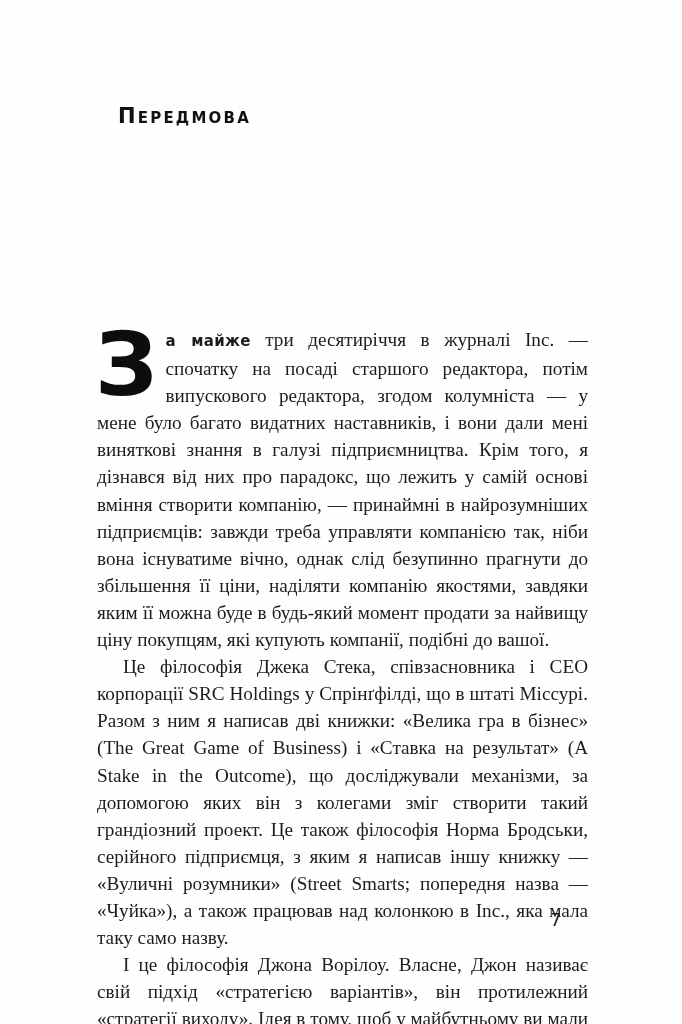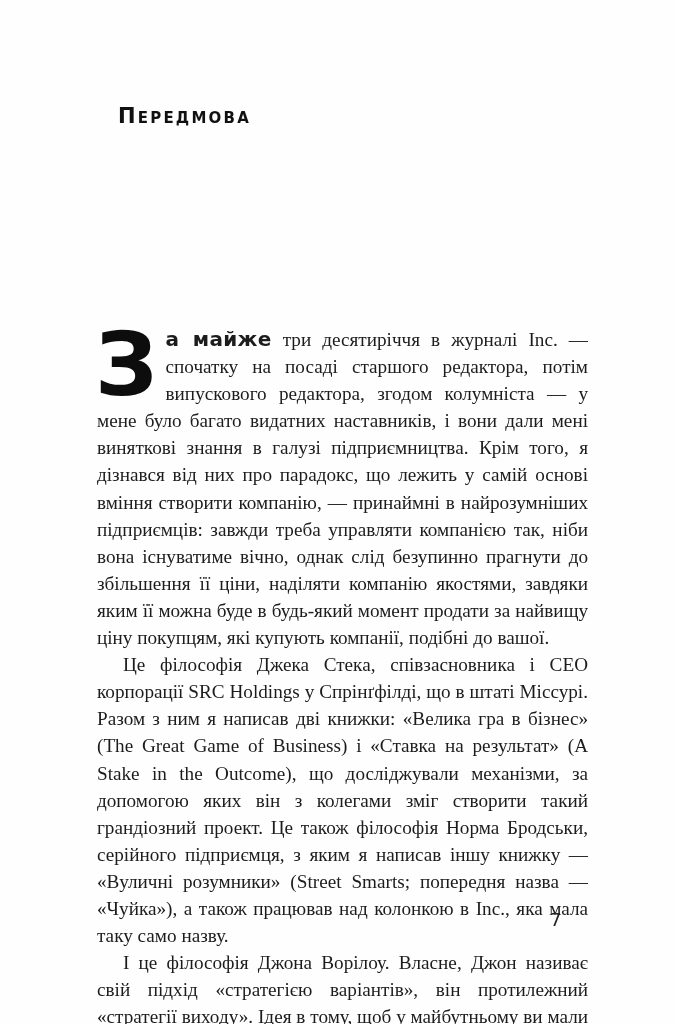--- a/index.html
+++ b/index.html
@@ -58,21 +58,21 @@
       font-weight: bold;
       font-size: 88px;
       line-height: 70px;
       height: 70px;
       margin: 4px 8px 0 -2px;
       color: #0d0d0d;
     }
     .lead-bold {
       font-family: "DejaVu Sans", sans-serif;
       font-weight: bold;
-      font-size: 20px;
+      font-size: 15px;
       letter-spacing: 0.3px;
     }
     .page-number {
       position: absolute;
       left: 550px;
       top: 909px;
       font-family: "DejaVu Sans", sans-serif;
       font-size: 18px;
       color: #222;
     }

